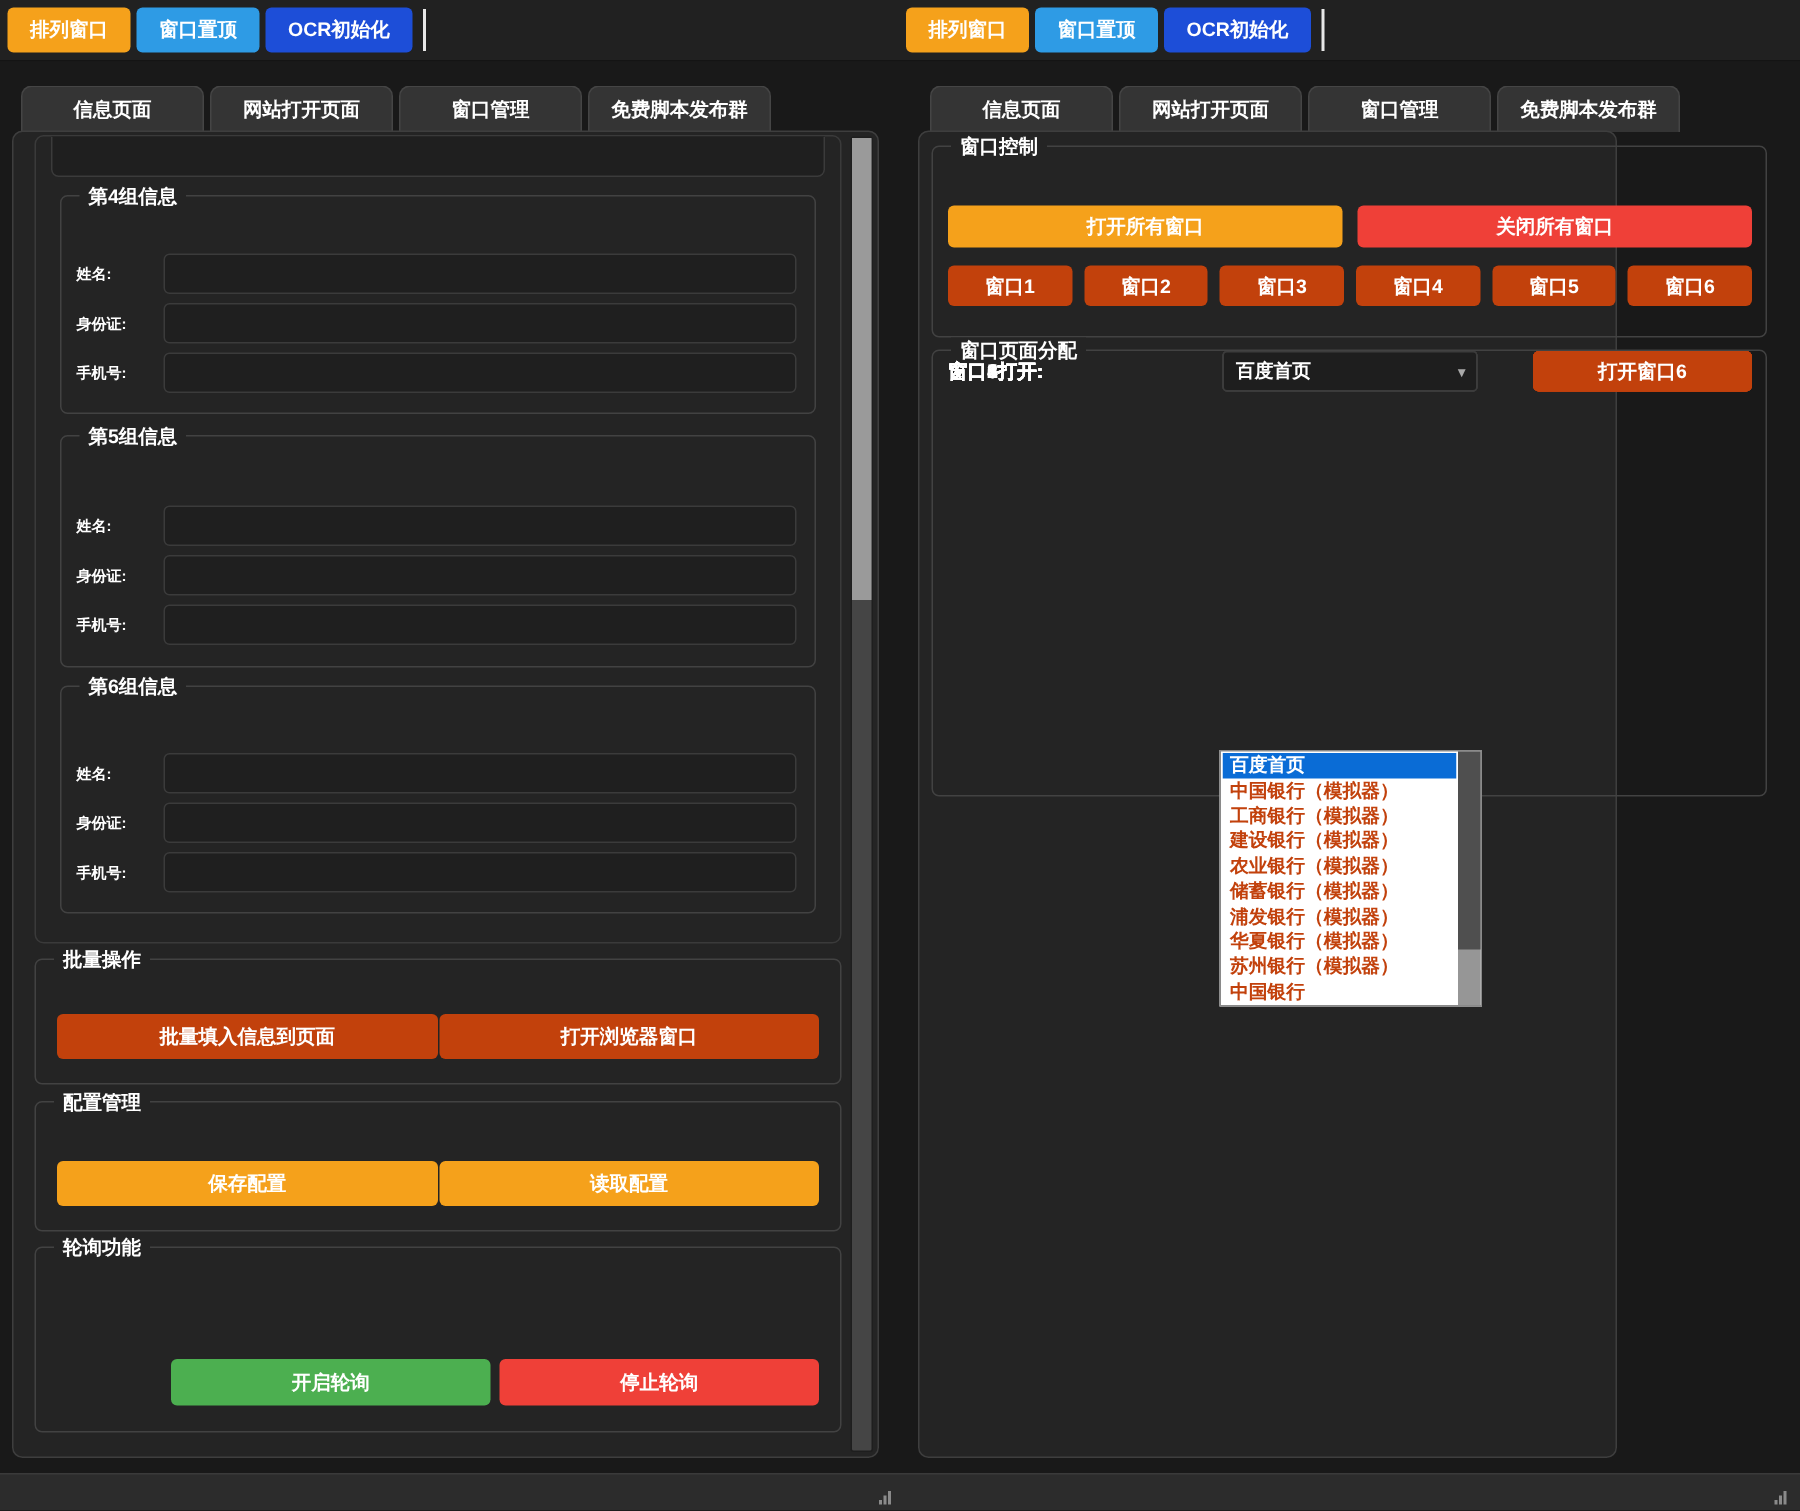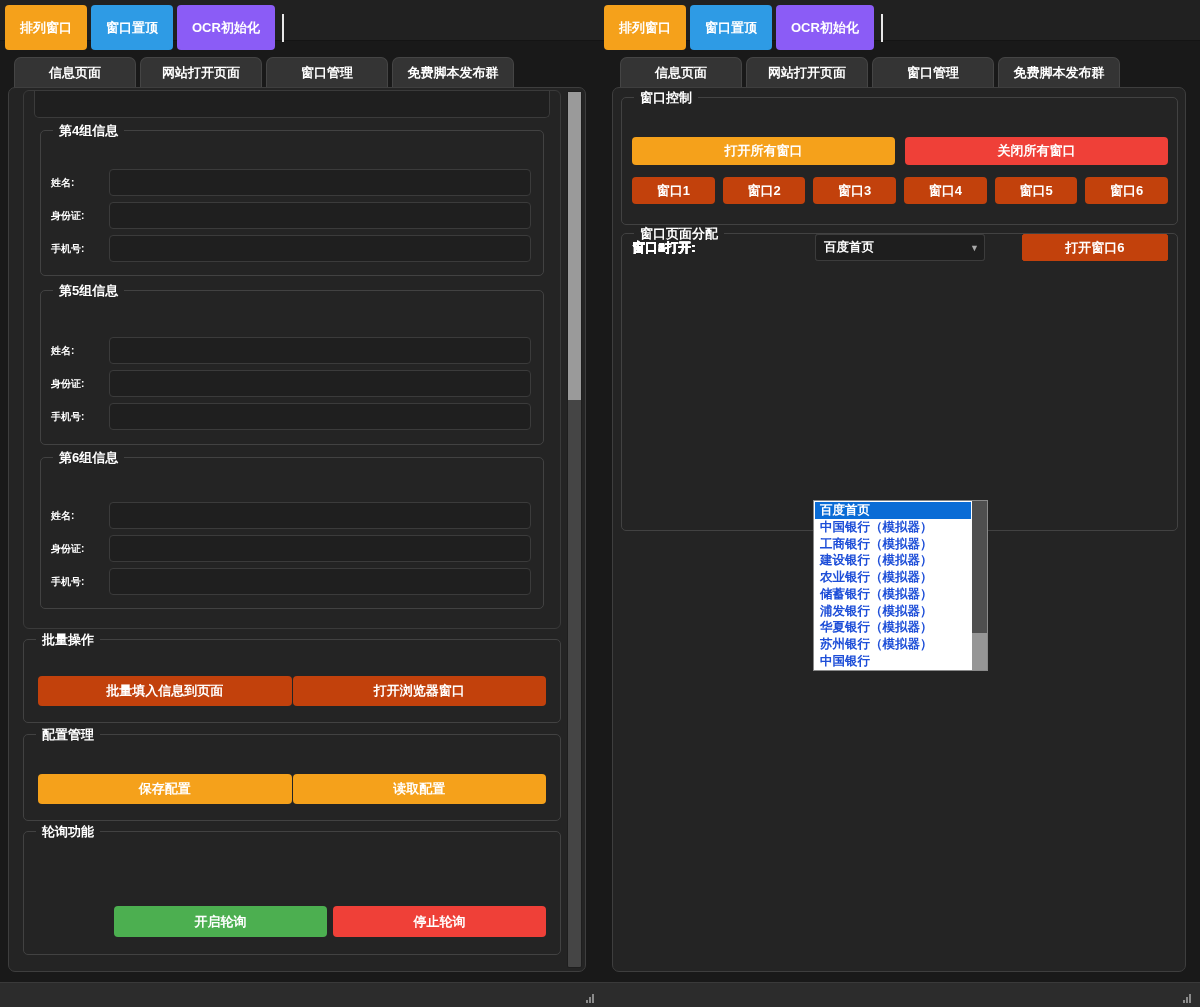--- a/index.html
+++ b/index.html
@@ -7,38 +7,38 @@
   body {
     background:#191919;
     font-family:"Liberation Sans","DejaVu Sans",sans-serif;
     color:#fff; position:relative; overflow:hidden;
     font-weight:bold;
   }
   .topbar { position:absolute; left:0; top:0; width:1200px; height:41px; background:#212121; border-bottom:1px solid #141414; }
   .toolbar { position:absolute; top:5px; display:flex; gap:4px; align-items:center; }
   .toolbar.tleft { left:5px; }
   .toolbar.tright { left:604px; }
-  .tbtn { height:45px; padding:0 15px; border-radius:4px; color:#fff; font-size:13px; font-weight:bold;
+  .tbtn { height:30px; padding:0 15px; border-radius:4px; color:#fff; font-size:13px; font-weight:bold;
           display:flex; align-items:center; justify-content:center; cursor:pointer; }
   .tbtn.orange { background:#F5A11B; }
   .tbtn.blue   { background:#2E9BE5; }
-  .tbtn.purple { background:#8b5cf6; }
+  .tbtn.purple { background:#1d4ed8; }
   .caret { width:2px; height:28px; background:#e8e8e8; margin-left:3px; }
 
   .tabbar { position:absolute; top:57px; display:flex; gap:4px; }
   .tabbar.tbleft { left:14px; }
   .tabbar.tbright { left:620px; }
   .tab { width:122px; height:31px; background:#343434; border:1px solid #454545; border-bottom:none;
          border-radius:7px 7px 0 0; display:flex; align-items:center; justify-content:center;
          font-size:13px; cursor:pointer; }
 
   .panel { position:absolute; top:87px; height:885px; background:#242424;
            border:1px solid #3e3e3e; border-radius:7px; }
   .panel.pleft  { left:8px;  width:578px; }
-  .panel.pright { left:612px; width:574px;text-decoration:underline; }
+  .panel.pright { left:612px; width:466px;text-decoration:underline; }
 
   .groupbox { position:absolute; border:1px solid #424242; border-radius:5px; }
   .gtitle { position:absolute; top:-9px; left:12px; background:#242424; padding:0 6px;
             font-size:13px; white-space:nowrap; }
 
   
   .formwrap { position:absolute; left:14px; top:2px; width:538px; height:539px;
               border:1px solid #3a3a3a; border-radius:6px; }
   .partial-input { position:absolute; left:10px; right:10px; top:0; height:27px;
                    background:#1f1f1f; border:1px solid #3b3b3b; border-top:none;
@@ -76,21 +76,21 @@
          display:flex; align-items:center; padding-left:8px; font-size:12.5px; cursor:pointer; position:relative; }
   .sel-arrow { position:absolute; right:5px; top:0; bottom:0; display:flex; align-items:center;
                color:#a9a9a9; font-size:9px; }
   .sel-arrow::after { content:"▼"; }
   .wbtn { margin-left:37px; width:148px; height:27px; }
 
   .popup { position:absolute; left:813px; top:500px; width:175px; height:171px; background:#fff;
            border:1px solid #8a8a8a; z-index:20; color:#000; }
   .optlist { position:absolute; left:1px; top:1px; right:16px; bottom:1px; overflow:hidden; }
   .opt { height:16.8px; display:flex; align-items:center; padding-left:5px; font-size:12.5px;
-         color:#1d4ed8; white-space:nowrap; cursor:pointer; }
+         color:#c2410c; white-space:nowrap; cursor:pointer; }
   .opt.hl { background:#0A6CD6; color:#fff; }
   .pscroll { position:absolute; right:0; top:0; bottom:0; width:15px; background:#969696; }
   .pthumb { position:absolute; left:0; right:0; top:0; height:132px; background:#4f4f4f; }
 
   .statusbar { position:absolute; left:0; top:982px; width:1200px; height:25px; background:#2c2c2c;
                border-top:1px solid #3a3a3a; }
   .grip { position:absolute; bottom:4px; width:14px; height:10px; display:flex; align-items:flex-end; gap:1px; }
   .grip i { display:block; width:2px; background:#8a8a8a; }
   .grip i:nth-child(1){ height:3px; } .grip i:nth-child(2){ height:6px; } .grip i:nth-child(3){ height:9px; }
   .grip.gcenter { left:586px; }

